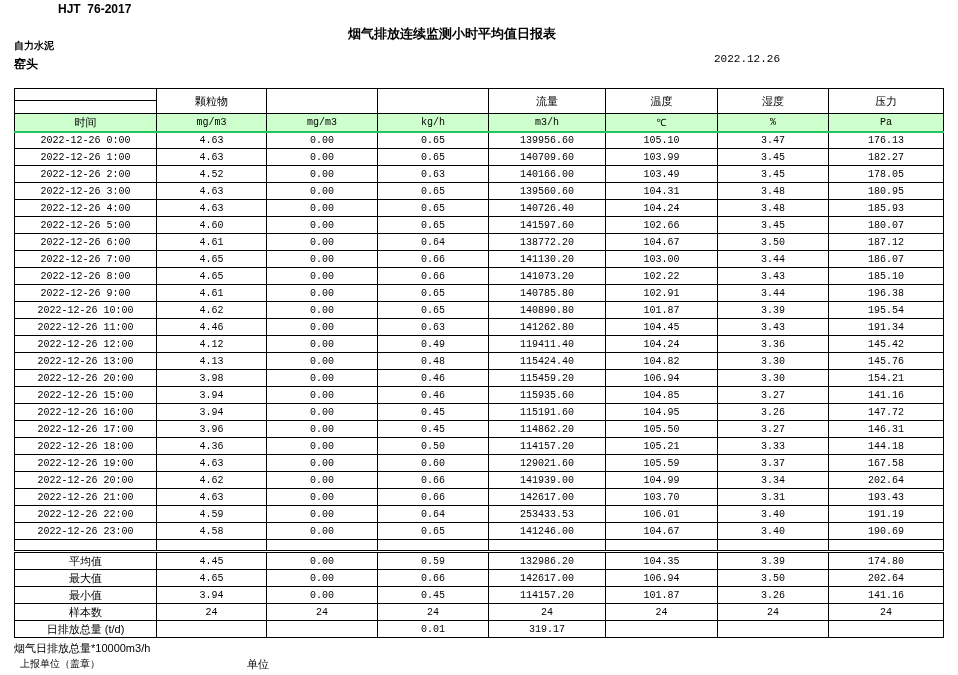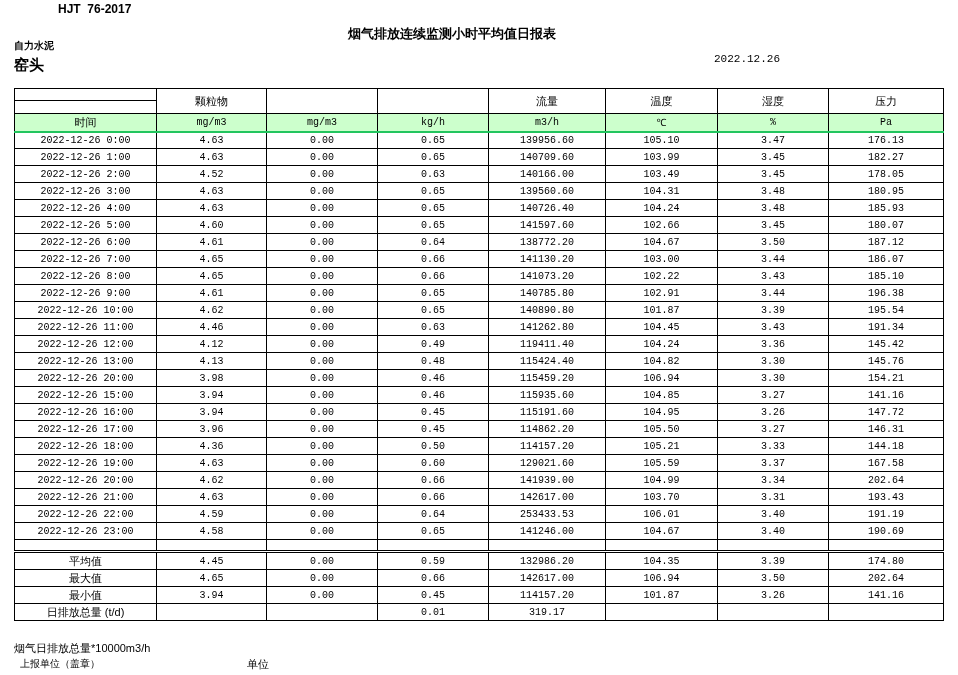--- a/index.html
+++ b/index.html
@@ -9,21 +9,21 @@
     overflow:hidden;
   }
   .abs{position:absolute;}
   .bold{font-weight:bold;}
   .pre{white-space:pre;padding-left:44px;}
   .mono{font-family:"Liberation Mono","DejaVu Sans Mono",monospace;}
 
   #std{left:14px;top:2px;font-size:12px;}
   #title{left:348px;top:25px;font-size:13px;letter-spacing:0px;}
   #company{left:14px;top:39px;font-size:10px;}
-  #location{left:14px;top:56px;font-size:15px;}
+  #location{left:14px;top:56px;font-size:12px;}
   #date{left:714px;top:53px;font-size:11px;}
 
   table{border-collapse:collapse;table-layout:fixed;width:929px;}
   td{
     border:1px solid #000;text-align:center;vertical-align:middle;
     padding:0;overflow:hidden;white-space:nowrap;font-size:10px;
   }
   td.cn{font-size:11px;font-family:"Liberation Sans","DejaVu Sans",sans-serif;}
   td.num{font-family:"Liberation Mono","DejaVu Sans Mono",monospace;font-size:10px;}
 
@@ -382,20 +382,30 @@
         <td class="cn">最小值</td>
         <td class="num">3.94</td>
         <td class="num">0.00</td>
         <td class="num">0.45</td>
         <td class="num">114157.20</td>
         <td class="num">101.87</td>
         <td class="num">3.26</td>
         <td class="num">141.16</td>
       </tr>
       <tr class="sum">
+        <td class="cn">样本数</td>
+        <td class="num">24</td>
+        <td class="num">24</td>
+        <td class="num">24</td>
+        <td class="num">24</td>
+        <td class="num">24</td>
+        <td class="num">24</td>
+        <td class="num">24</td>
+      </tr>
+      <tr class="sum">
         <td class="cn">日排放总量 (t/d)</td>
         <td class="num"></td>
         <td class="num"></td>
         <td class="num">0.01</td>
         <td class="num">319.17</td>
         <td class="num"></td>
         <td class="num"></td>
         <td class="num"></td>
       </tr>
     </tbody>

